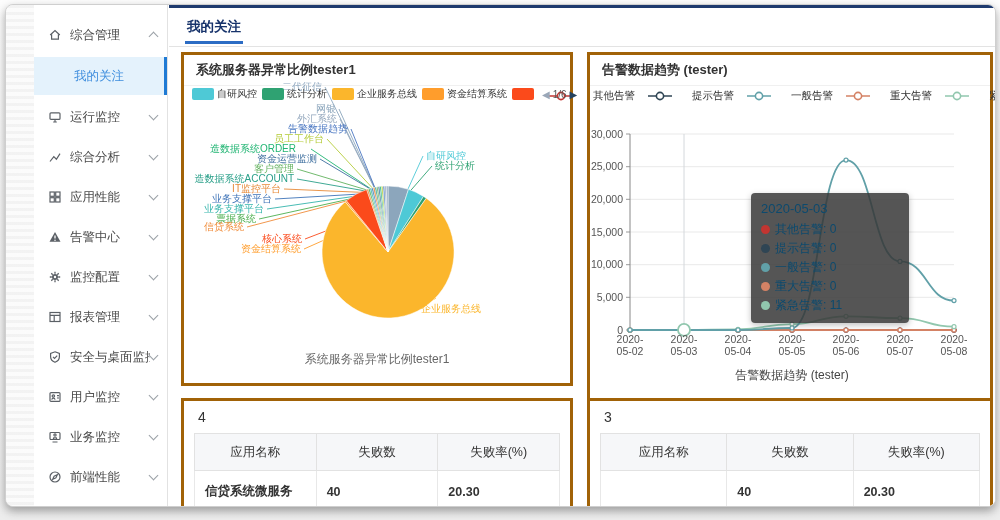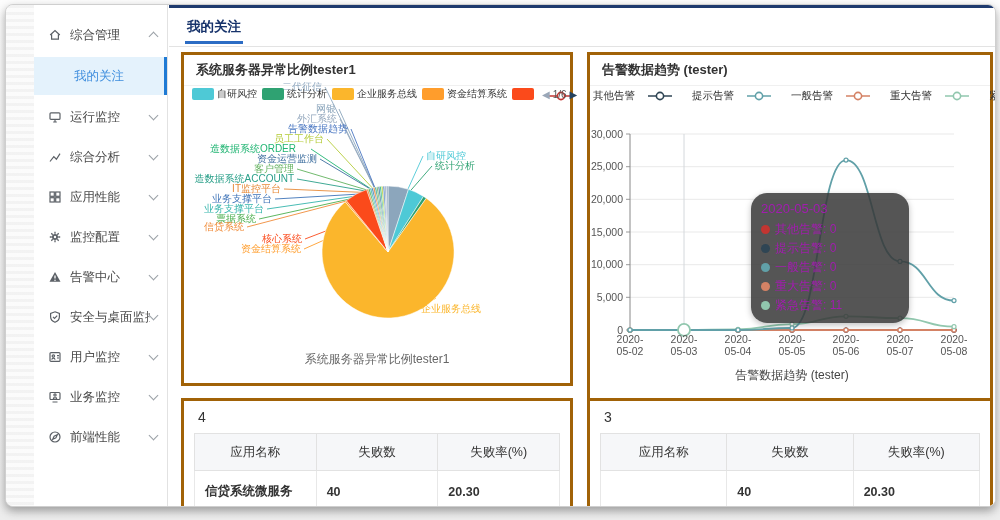--- a/index.html
+++ b/index.html
@@ -37,22 +37,22 @@
   .pager-next{color:#24425e;font-size:10px;cursor:pointer;}
   .pie-box{position:absolute;left:0;top:26px;width:392px;height:264px;}
   .pie-box svg{position:absolute;left:0;top:0;}
   .pie-label{position:absolute;font-size:10px;white-space:nowrap;transform:translateY(-50%);z-index:2;}
   .pie-caption{position:absolute;left:0;top:296px;width:100%;text-align:center;font-size:12px;color:#666;}
   
   .line-legend{position:absolute;left:0;top:34px;width:100%;display:flex;justify-content:center;align-items:center;gap:13px;z-index:2;}
   .line-legend .legend-item{gap:20px;}
   .line-legend .legend-label{font-size:10.5px;}
   .line-chart-box{position:absolute;left:0;top:56px;width:406px;height:292px;}
-  .tooltip{position:absolute;left:161px;top:138px;width:138px;background:rgba(55,55,55,.85);border-radius:16px;
-           color:#a21caf;padding:8px 10px;z-index:5;box-shadow:0 2px 6px rgba(0,0,0,.25);}
+  .tooltip{position:absolute;left:161px;top:138px;width:138px;background:rgba(55,55,55,.85);border-radius:4px;
+           color:#0c4a6e;padding:8px 10px;z-index:5;box-shadow:0 2px 6px rgba(0,0,0,.25);}
   .tooltip .tt-date{font-size:13px;margin-bottom:4px;}
   .tt-row{display:flex;align-items:center;gap:5px;font-size:12px;line-height:19px;}
   .tt-dot{width:9px;height:9px;border-radius:50%;flex:0 0 9px;}
   
   .tbl-title{height:30px;line-height:32px;padding-left:14px;font-size:14px;color:#333;}
   table.data{border-collapse:collapse;width:calc(100% - 20px);margin:2px 10px 0 10px;table-layout:fixed;}
   table.data th{background:#f6f7f9;border:1px solid #e2e2e2;height:34px;font-size:12.5px;color:#333;font-weight:normal;text-align:center;}
   table.data td{border:1px solid #e8e8e8;height:39px;font-size:12.5px;color:#333;padding-left:10px;text-align:left;overflow:hidden;white-space:nowrap;font-weight:bold;}
 </style>
 </head>
@@ -94,34 +94,42 @@
             <rect x="2" y="2" width="4.3" height="4.3"></rect>
             <rect x="7.7" y="2" width="4.3" height="4.3"></rect>
             <rect x="2" y="7.7" width="4.3" height="4.3"></rect>
             <rect x="7.7" y="7.7" width="4.3" height="4.3"></rect>
           </svg>
           <span class="lbl">应用性能</span>
           <span class="chev "></span>
         </div>
         <div class="side-item">
           <svg width="14" height="14" viewBox="0 0 14 14" fill="none" stroke="#5b6066" stroke-width="1.2">
+            <path d="M7 2.1 12.5 11.7H1.5Z" fill="#5b6066" stroke="none"></path>
+            <path d="M7 5.4v3.1" stroke="#fff" stroke-width="1.3"></path>
+            <circle cx="7" cy="10.2" r=".75" fill="#fff" stroke="none"></circle>
+          </svg>
+          <span class="lbl">告警中心</span>
+          <span class="chev "></span>
+        </div>
+        <div class="side-item">
+          <svg width="14" height="14" viewBox="0 0 14 14" fill="none" stroke="#5b6066" stroke-width="1.2">
             <circle cx="7" cy="7" r="3" fill="#5b6066" stroke="none"></circle>
             <circle cx="7" cy="7" r="1.2" fill="#fff" stroke="none"></circle>
             <path d="M7 1.8v2M7 10.2v2M1.8 7h2M10.2 7h2M3.3 3.3l1.4 1.4M9.3 9.3l1.4 1.4M10.7 3.3 9.3 4.7M4.7 9.3l-1.4 1.4" stroke-width="1.3"></path>
           </svg>
           <span class="lbl">监控配置</span>
           <span class="chev "></span>
         </div>
         <div class="side-item">
           <svg width="14" height="14" viewBox="0 0 14 14" fill="none" stroke="#5b6066" stroke-width="1.2">
-            <path d="M7 2.1 12.5 11.7H1.5Z" fill="#5b6066" stroke="none"></path>
-            <path d="M7 5.4v3.1" stroke="#fff" stroke-width="1.3"></path>
-            <circle cx="7" cy="10.2" r=".75" fill="#fff" stroke="none"></circle>
-          </svg>
-          <span class="lbl">告警中心</span>
+            <rect x="2" y="2.5" width="10" height="9"></rect>
+            <path d="M2 5.4h10M6.2 5.4v6.1"></path>
+          </svg>
+          <span class="lbl">报表管理</span>
           <span class="chev "></span>
         </div>
         <div class="side-item">
           <svg width="14" height="14" viewBox="0 0 14 14" fill="none" stroke="#5b6066" stroke-width="1.2">
             <path d="M7 1.8 11.4 3.4v3.4c0 2.7-1.8 4.5-4.4 5.5-2.6-1-4.4-2.8-4.4-5.5V3.4Z"></path>
             <path d="M5 6.9l1.5 1.5 2.7-2.8"></path>
           </svg>
           <span class="lbl">安全与桌面监控</span>
           <span class="chev "></span>
         </div>

